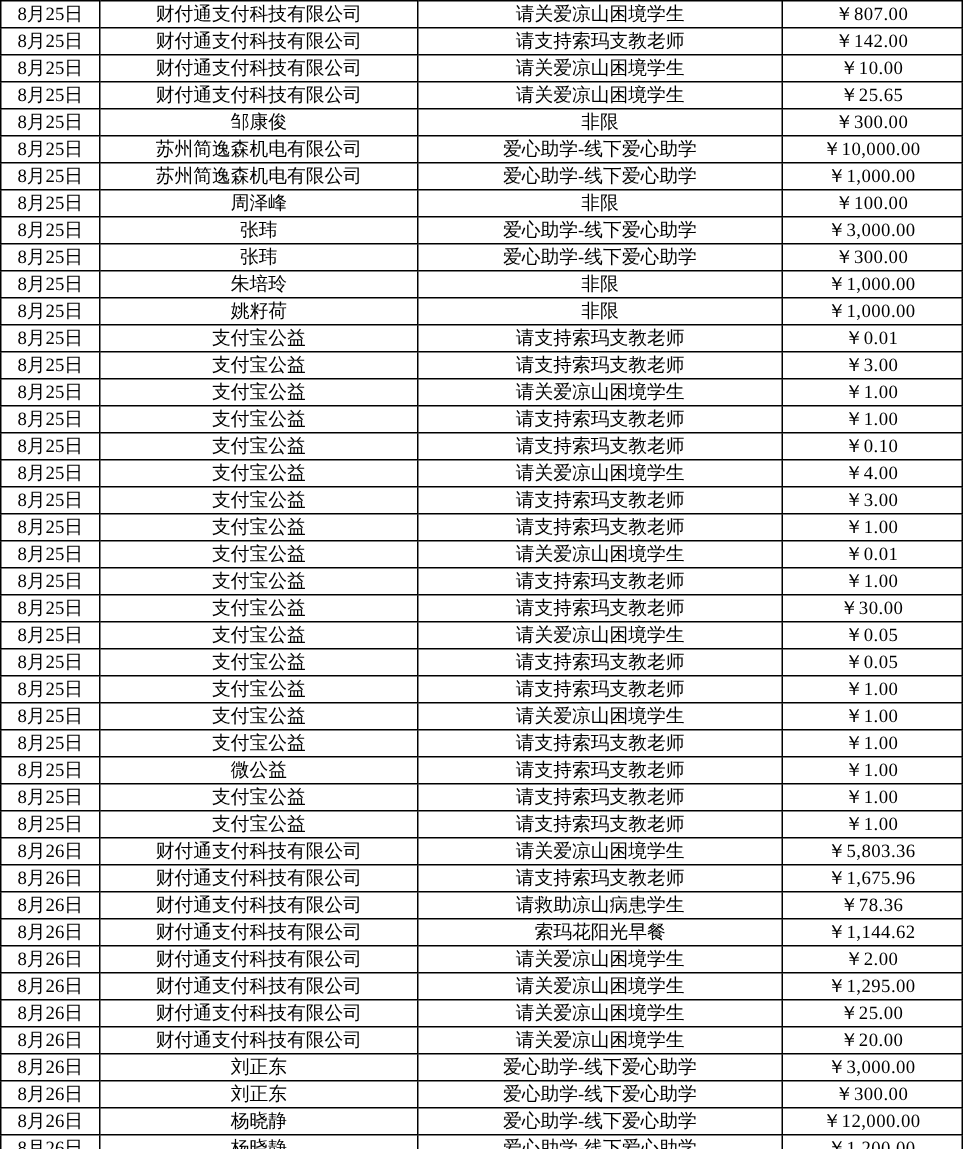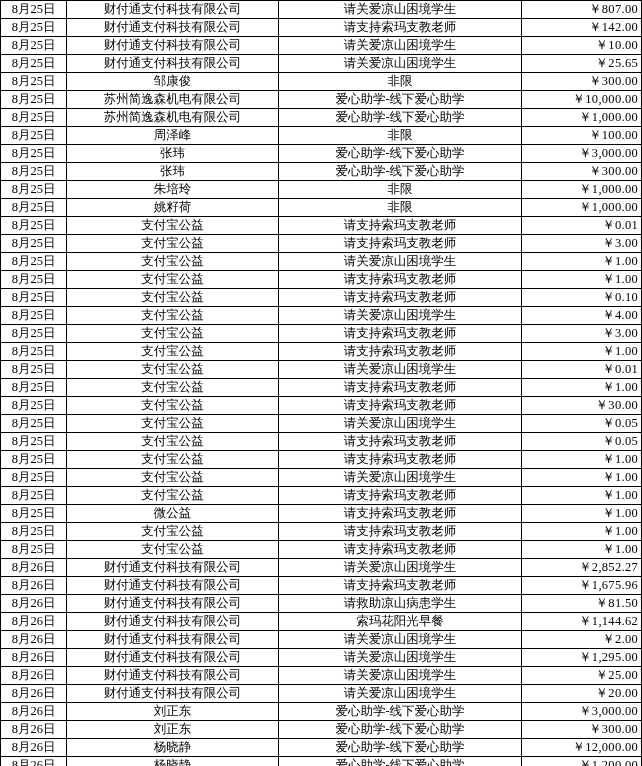--- a/index.html
+++ b/index.html
@@ -28,21 +28,21 @@
     border: 1px solid #000000;
     height: 17px;
     line-height: 15px;
     font-size: 12.5px;
     padding: 0 2px;
     text-align: center;
     white-space: nowrap;
     overflow: hidden;
   }
   #donation-table td.amount {
-    text-align: right;
+    text-align: center;
     padding-right: 3px;
     letter-spacing: 0.3px;
   }
   #donation-table td.date {
     letter-spacing: 0px;
     margin-left: 44px;
   }
 </style>
 </head>
 <body>
@@ -238,33 +238,33 @@
       <tr>
         <td class="date">8月25日</td>
         <td class="">支付宝公益</td>
         <td class="">请支持索玛支教老师</td>
         <td class="amount">￥1.00</td>
       </tr>
       <tr>
         <td class="date">8月26日</td>
         <td class="">财付通支付科技有限公司</td>
         <td class="">请关爱凉山困境学生</td>
-        <td class="amount">￥2,852.27</td>
+        <td class="amount">￥5,803.36</td>
       </tr>
       <tr>
         <td class="date">8月26日</td>
         <td class="">财付通支付科技有限公司</td>
         <td class="">请支持索玛支教老师</td>
         <td class="amount">￥1,675.96</td>
       </tr>
       <tr>
         <td class="date">8月26日</td>
         <td class="">财付通支付科技有限公司</td>
         <td class="">请救助凉山病患学生</td>
-        <td class="amount">￥81.50</td>
+        <td class="amount">￥78.36</td>
       </tr>
       <tr>
         <td class="date">8月26日</td>
         <td class="">财付通支付科技有限公司</td>
         <td class="">索玛花阳光早餐</td>
         <td class="amount">￥1,144.62</td>
       </tr>
       <tr>
         <td class="date">8月26日</td>
         <td class="">财付通支付科技有限公司</td>

